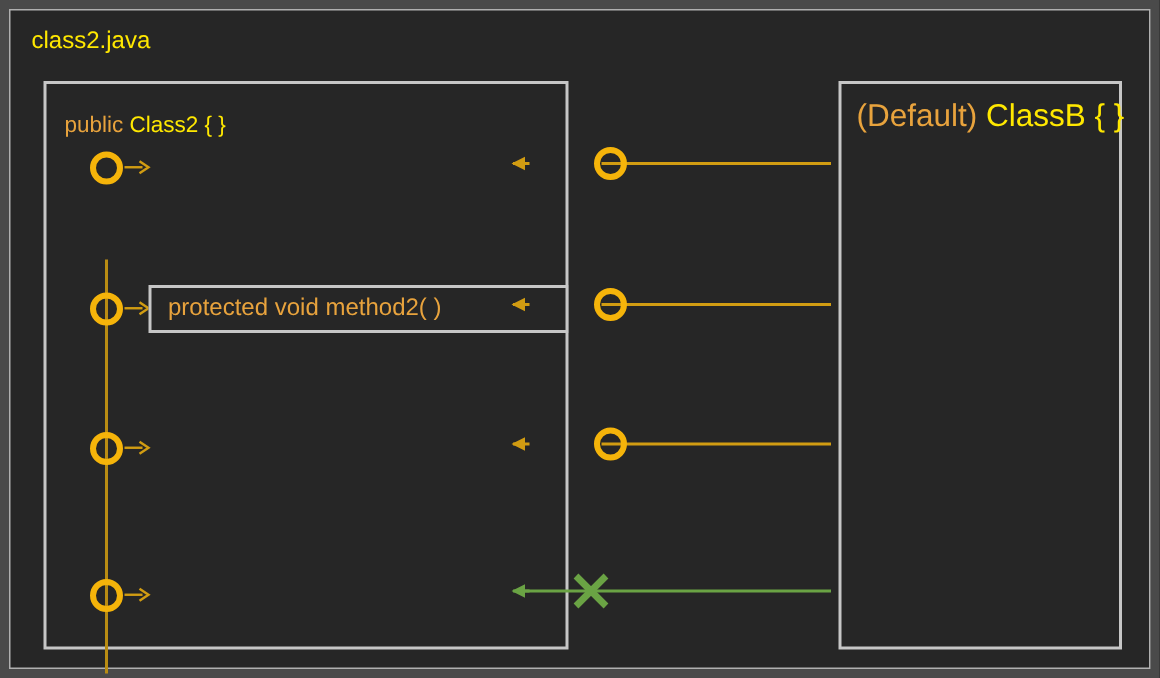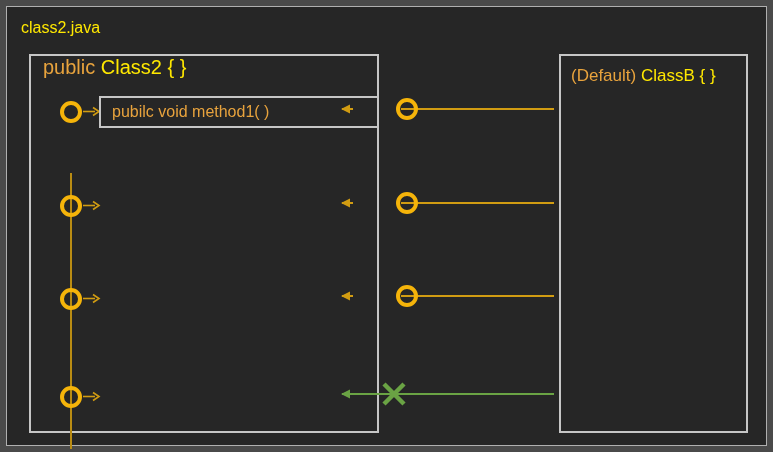--- a/index.html
+++ b/index.html
@@ -43,43 +43,43 @@
     top: 47px;
     width: 350px;
     height: 379px;
     box-sizing: border-box;
     background: #262626;
     border: 2px solid #c6c6c6;
   }
   #class2-title {
     position: absolute;
     left: 12px;
-    top: 0;
-    font-size: 20px;
+    top: 19px;
+    font-size: 15px;
     white-space: nowrap;
   }
   .kw-orange { color: #e8a33d; }
   .kw-yellow { color: #ffe800; }
 
   
   #classb-box {
     position: absolute;
     left: 552px;
     top: 47px;
     width: 189px;
     height: 379px;
     box-sizing: border-box;
     background: #262626;
     border: 2px solid #c6c6c6;
   }
   #classb-title {
     position: absolute;
     left: 10px;
     top: 10px;
-    font-size: 17px;
+    font-size: 21px;
     white-space: nowrap;
   }
 
   
   .method-box {
     position: absolute;
     left: 68px;
     width: 280px;
     height: 32px;
     box-sizing: border-box;
@@ -165,29 +165,29 @@
         <span class="kw-yellow">Class2 { }</span>
       </div>
 
       <div id="left-spine"></div>
 
       <div class="conn-circle left-circle" style="top:45px"></div>
       <svg class="stub-arrow" style="top:50px" viewBox="0 0 17 11">
         <path d="M0 5.5 H12" stroke="#d19c12" stroke-width="1.6" fill="none"></path>
         <path d="M10 1.5 L16 5.5 L10 9.5" stroke="#d19c12" stroke-width="1.6" fill="none"></path>
       </svg>
-      <div class="method-box" style="top:40px">
-        <span class="method-label">pubilc void method1( )</span>
-      </div>
 
       <div class="conn-circle left-circle" style="top:139px"></div>
       <svg class="stub-arrow" style="top:144px" viewBox="0 0 17 11">
         <path d="M0 5.5 H12" stroke="#d19c12" stroke-width="1.6" fill="none"></path>
         <path d="M10 1.5 L16 5.5 L10 9.5" stroke="#d19c12" stroke-width="1.6" fill="none"></path>
       </svg>
+      <div class="method-box" style="top:134px">
+        <span class="method-label">protected void method2( )</span>
+      </div>
 
       <div class="conn-circle left-circle" style="top:232px"></div>
       <svg class="stub-arrow" style="top:237px" viewBox="0 0 17 11">
         <path d="M0 5.5 H12" stroke="#d19c12" stroke-width="1.6" fill="none"></path>
         <path d="M10 1.5 L16 5.5 L10 9.5" stroke="#d19c12" stroke-width="1.6" fill="none"></path>
       </svg>
 
       <div class="conn-circle left-circle" style="top:330px"></div>
       <svg class="stub-arrow" style="top:335px" viewBox="0 0 17 11">
         <path d="M0 5.5 H12" stroke="#d19c12" stroke-width="1.6" fill="none"></path>

